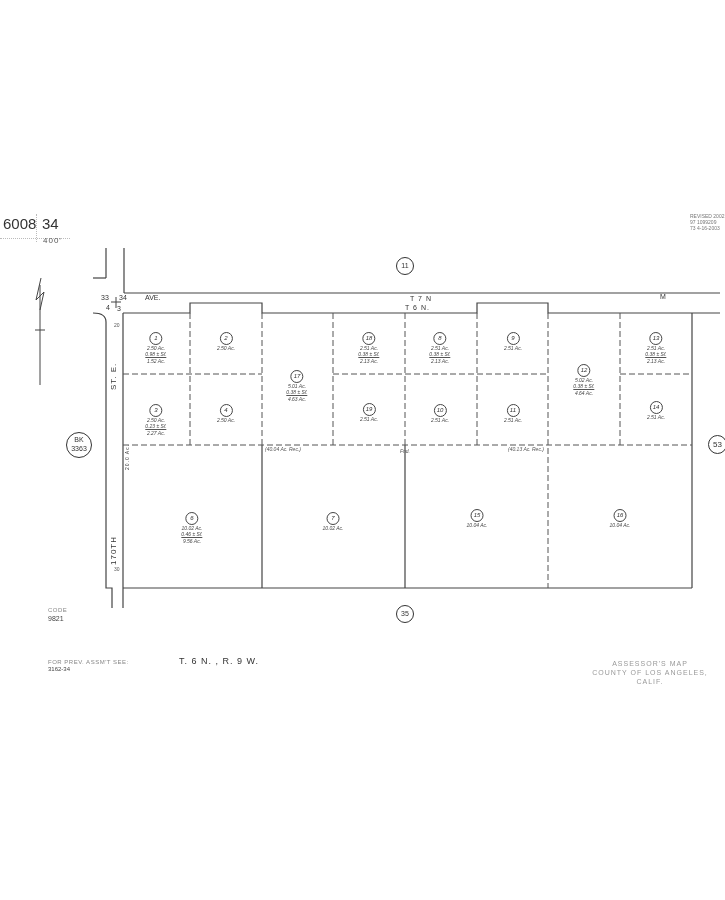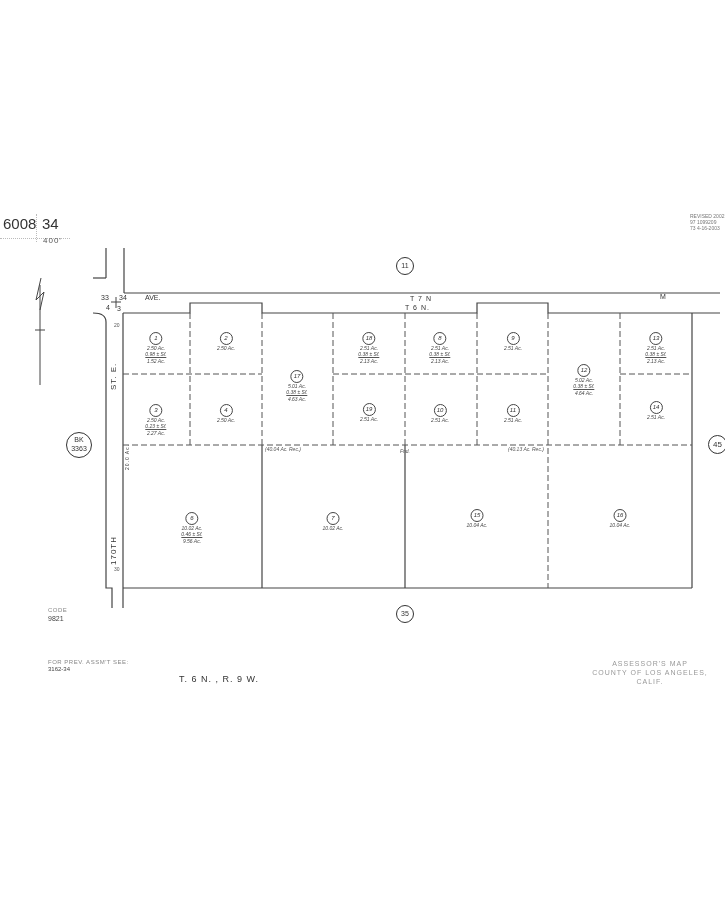--- a/index.html
+++ b/index.html
@@ -13,21 +13,21 @@
   .corner-note { position:absolute; left:690px; top:213px; font-size:5px; line-height:6px; color:#777; white-space:pre; }
   .lbl { position:absolute; font-size:7px; color:#333; white-space:nowrap; }
   .lbl-small { font-size:5px; color:#555; }
   .lot-label { position:absolute; text-align:center; transform:translateX(-50%); }
   .lot-num { display:inline-block; width:11px; height:11px; border:1px solid #444; border-radius:50%; font-size:6px; line-height:11px; font-style:italic; color:#333; }
   .lot-area { display:block; font-size:5px; font-style:italic; color:#444; line-height:6px; white-space:nowrap; }
   .lot-area.under { border-bottom:1px solid #555; }
   .circle-ref { position:absolute; border:1px solid #333; border-radius:50%; text-align:center; color:#333; }
   .footer-small { position:absolute; font-size:6px; color:#888; letter-spacing:0.5px; }
   .footer-code { position:absolute; font-size:7px; color:#444; }
-  .township { position:absolute; font-size:9px; color:#333; letter-spacing:1px;margin-top:18px; }
+  .township { position:absolute; font-size:9px; color:#333; letter-spacing:1px; }
   .assessor { position:absolute; font-size:7px; color:#999; letter-spacing:1px; text-align:center; line-height:9px; }
   .vert-text { position:absolute; font-size:8px; color:#333; transform:rotate(-90deg); transform-origin:left top; white-space:nowrap; letter-spacing:1px; }
 </style>
 </head>
 <body>
 
 <div class="hdr-box"></div>
 <div class="hdr-sep"></div>
 <div class="hdr-book">6008</div>
 <div class="hdr-page">34</div>
@@ -93,21 +93,21 @@
 <div class="vert-text" style="left:109px;top:390px;">ST.  E.</div>
 <div class="vert-text" style="left:109px;top:565px;">170TH</div>
 <div class="lbl lbl-small" style="left:114px;top:322px;">20</div>
 <div class="lbl lbl-small" style="left:114px;top:566px;">30</div>
 
 <div class="lbl" style="left:410px;top:295px;letter-spacing:1px;">T 7 N</div>
 <div class="lbl" style="left:405px;top:304px;letter-spacing:1px;">T 6 N.</div>
 
 <div class="circle-ref" style="left:396px;top:257px;width:16px;height:16px;line-height:16px;font-size:7px;"><span>11</span></div>
 <div class="circle-ref" style="left:396px;top:605px;width:16px;height:16px;line-height:16px;font-size:7px;"><span>35</span></div>
-<div class="circle-ref" style="left:708px;top:435px;width:17px;height:17px;line-height:17px;font-size:8px;"><span>45</span></div>
+<div class="circle-ref" style="left:708px;top:435px;width:17px;height:17px;line-height:17px;font-size:8px;"><span>53</span></div>
 <div class="circle-ref" style="left:66px;top:432px;width:26px;height:26px;font-size:7px;line-height:9px;padding-top:2px;box-sizing:border-box;">
   <span>BK</span><br>
   <span>3363</span>
 </div>
 
 <div class="lbl lbl-small" style="left:265px;top:446px;font-style:italic;">(40.04 Ac. Rec.)</div>
 <div class="lbl lbl-small" style="left:508px;top:446px;font-style:italic;">(40.13 Ac. Rec.)</div>
 <div class="lbl lbl-small" style="left:400px;top:448px;font-style:italic;">Fnd.</div>
 <div class="vert-text lbl-small" style="left:124px;top:470px;font-size:5px;">20.0 Ac.</div>
 

